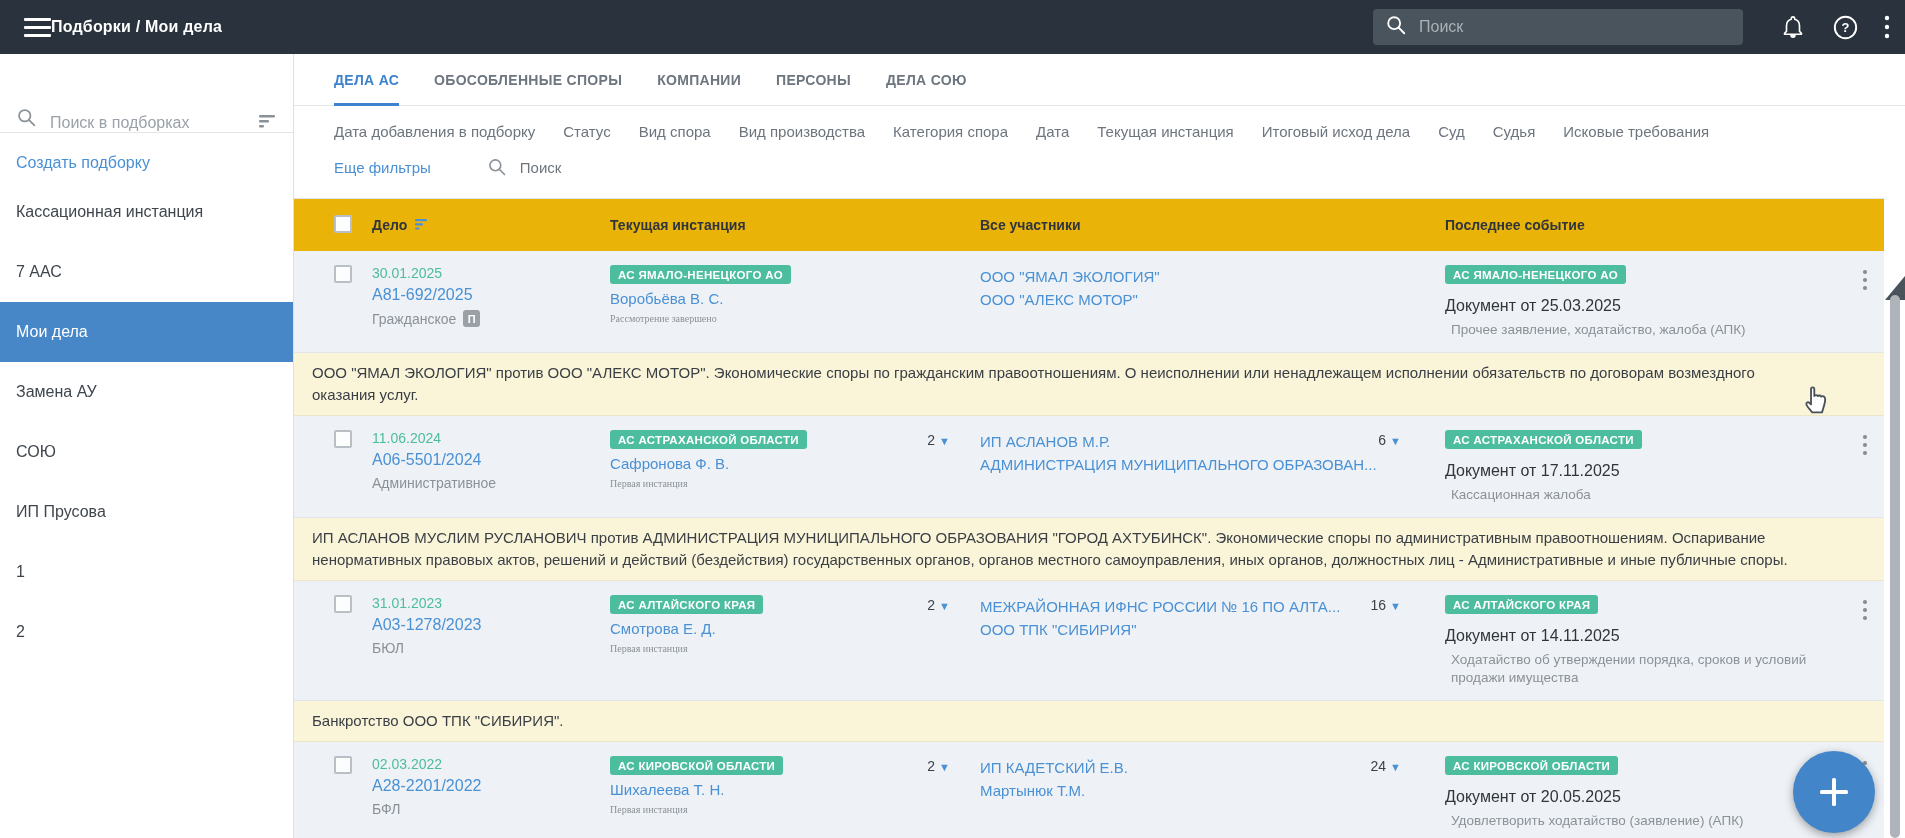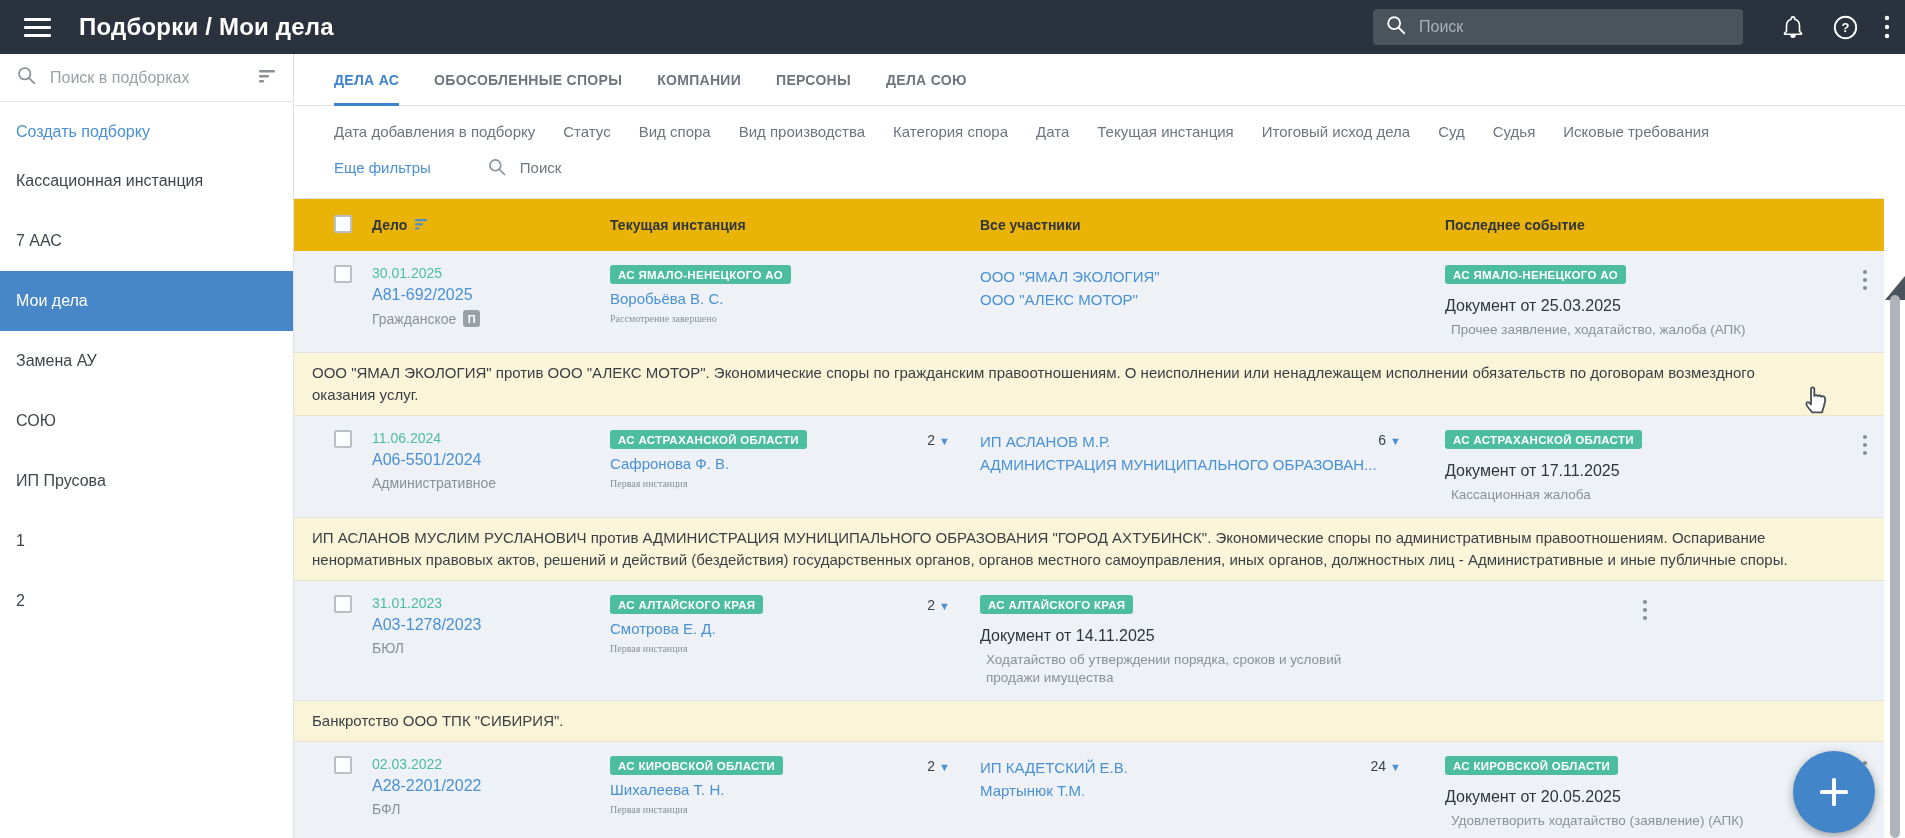--- a/index.html
+++ b/index.html
@@ -3,34 +3,34 @@
 <meta charset="utf-8">
 <style>
   * { margin:0; padding:0; box-sizing:border-box; }
   html,body { width:1905px; height:838px; overflow:hidden; }
   body { font-family:"Liberation Sans","DejaVu Sans",sans-serif; background:#fff; color:#333; }
 
   
   .app-bar { height:54px; background:#2a333d; display:flex; align-items:center; position:relative; }
   .hamburger { width:27px; height:19px; margin-left:24px; display:flex; flex-direction:column; justify-content:space-between; cursor:pointer; }
   .hamburger span { display:block; height:3px; background:#fff; border-radius:1px; }
-  .app-title { color:#fff; font-size:24px; font-weight:bold; margin-left:28px; letter-spacing:.2px; }
+  .app-title { color:#fff; font-size:16px; font-weight:bold; letter-spacing:.2px; }
   .app-search { margin-left:auto; width:370px; height:36px; background:#4a545d; border-radius:4px; display:flex; align-items:center; padding:0 12px; }
   .app-search input { background:transparent; border:none; outline:none; color:#e8ebee; font-size:16px; margin-left:12px; width:300px; font-family:inherit; }
   .app-search input::placeholder { color:#aab1b7; }
   .top-icon { display:flex; align-items:center; justify-content:center; cursor:pointer; }
   .icon-bell { margin-left:37px; } .icon-help { margin-left:26px; } .icon-kebab-top { margin-left:24px; margin-right:14px; }
 
   
   .layout { display:flex; height:784px; }
   .sidebar { width:294px; border-right:1px solid #dde1e5; flex:none; }
   .content { flex:1; position:relative; overflow:hidden; }
 
   
-  .sb-search { height:48px; border-bottom:1px solid #e3e6e9; display:flex; align-items:center; padding:0 16px; }
+  .sb-search { height:58px; border-bottom:1px solid #e3e6e9; display:flex; align-items:flex-end; padding:0 16px;margin-top:21px; }
   .sb-search input { border:none; outline:none; font-size:16px; color:#3f464d; margin-left:13px; width:185px; font-family:inherit; }
   .sb-search input::placeholder { color:#9aa1a8; }
   .sb-sort { margin-left:auto; cursor:pointer; }
   .create-btn { color:#4a90d4; font-size:16px; padding:21px 16px 10px; cursor:pointer; }
   .side-item { height:60px; display:flex; align-items:center; padding:0 16px; font-size:16px; color:#3f464d; cursor:pointer; }
   .side-item.selected { background:#4787c8; color:#fff; }
 
   
   .tabs { height:52px; border-bottom:1px solid #e4e7ea; display:flex; align-items:stretch; padding-left:40px; }
   .tab { font-size:14px; font-weight:bold; color:#6d757e; margin-right:35px; display:flex; align-items:center; position:relative; letter-spacing:.3px; cursor:pointer; }
@@ -298,20 +298,27 @@
       </div>
     </div>
     <div class="cell-flex cell-instance">
       <div>
         <div><span class="badge">АС АЛТАЙСКОГО КРАЯ</span></div>
         <div class="judge">Смотрова Е. Д.</div>
         <div class="stage">Первая инстанция</div>
       </div>
       <div class="count"><span>2</span><span class="chev">▼</span></div>
     </div>
+    <div class="cell-flex cell-part">
+      <div>
+              <div class="plink">МЕЖРАЙОННАЯ ИФНС РОССИИ № 16 ПО АЛТА...</div>
+              <div class="plink">ООО ТПК "СИБИРИЯ"</div>
+            </div>
+      <div class="count"><span>16</span><span class="chev">▼</span></div>
+    </div>
     <div>
       <div><span class="badge">АС АЛТАЙСКОГО КРАЯ</span></div>
       <div class="etitle">Документ от 14.11.2025</div>
       <div class="esub">Ходатайство об утверждении порядка, сроков и условий продажи имущества</div>
     </div>
     <div class="kebab">
       <svg width="6" height="22" viewBox="0 0 6 22">
               <circle cx="3" cy="3" r="2.1" fill="#878e95"></circle>
               <circle cx="3" cy="11" r="2.1" fill="#878e95"></circle>
               <circle cx="3" cy="19" r="2.1" fill="#878e95"></circle>

